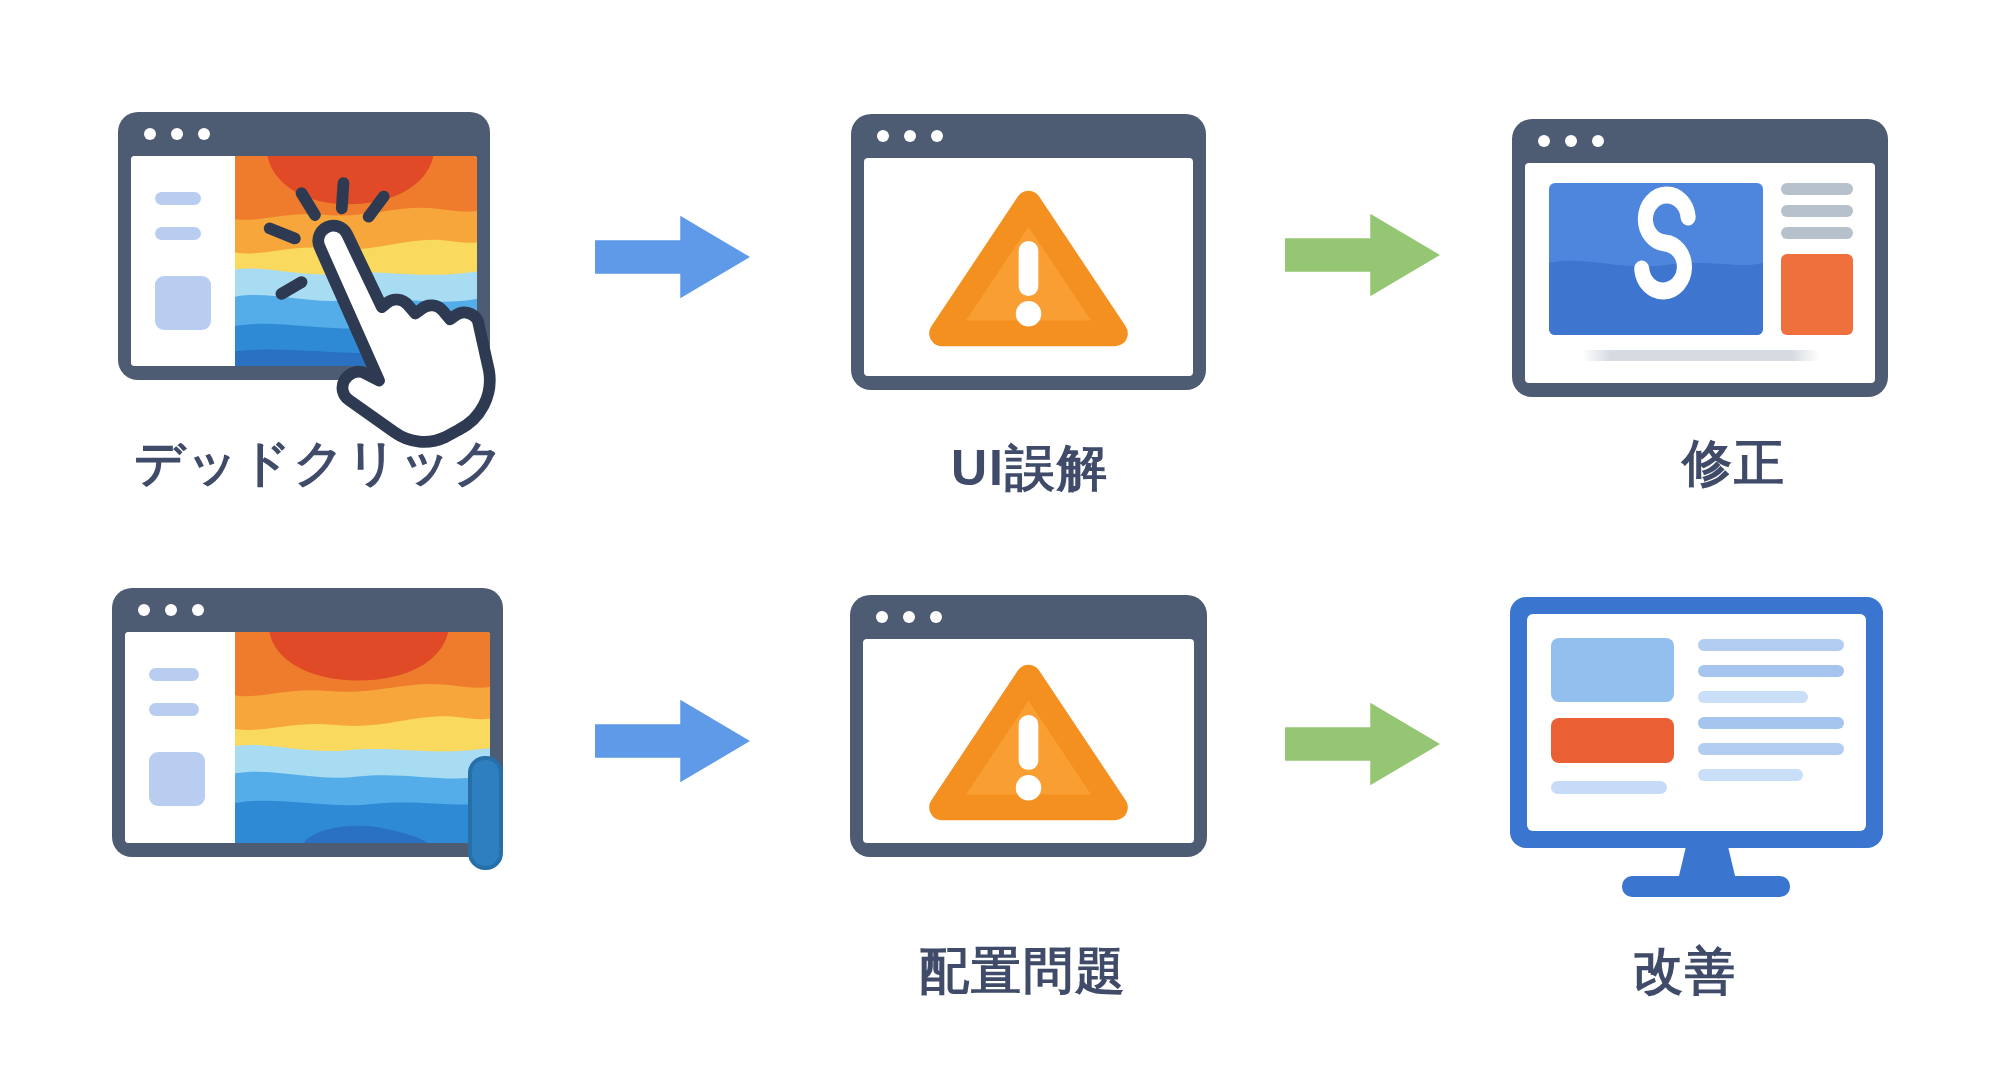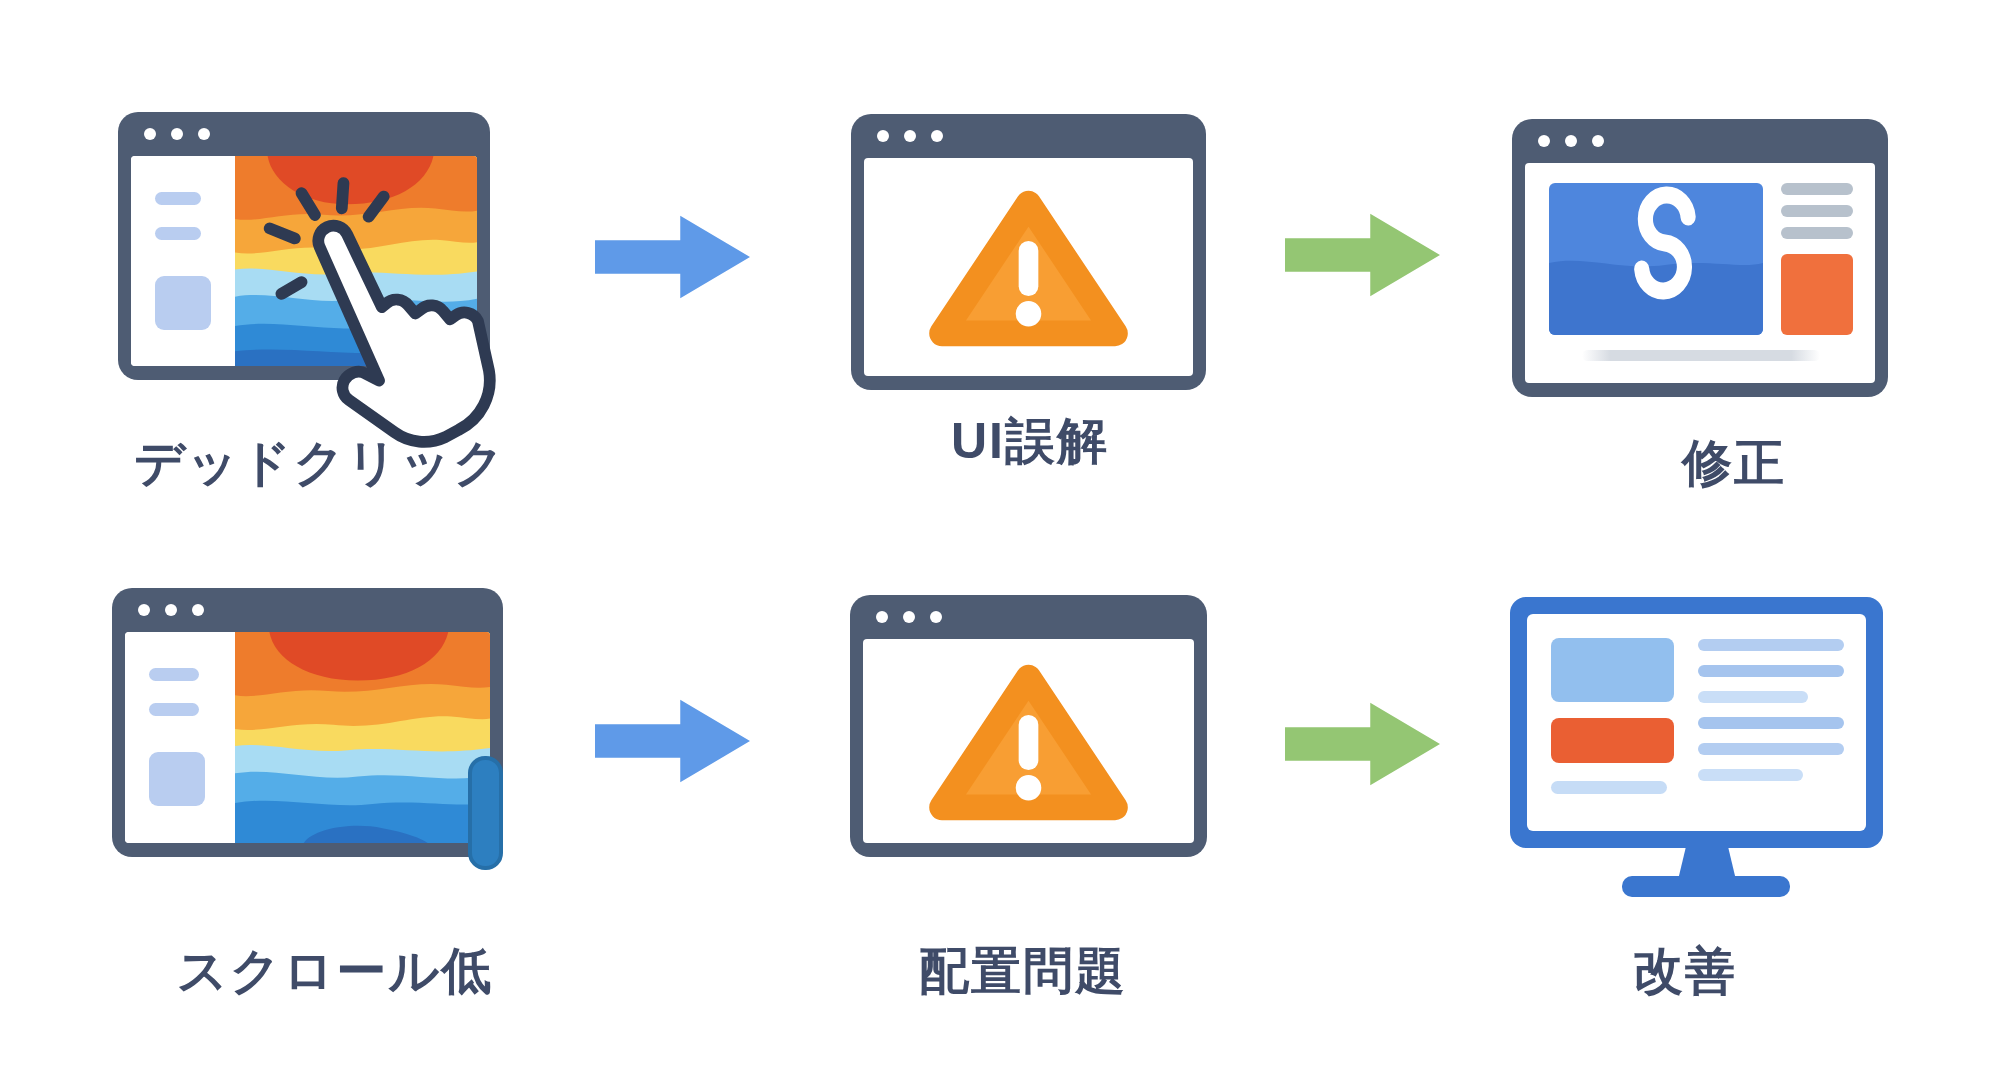--- a/index.html
+++ b/index.html
@@ -76,21 +76,21 @@
   .arrow.blue{background:#5f9ae8;}
   .arrow.green{background:#94c673;}
   .a1{left:595px;top:213px;}
   .a2{left:1285px;top:211px;}
   .a3{left:595px;top:697px;}
   .a4{left:1285px;top:700px;}
 
   
   .lbl{position:absolute;font-size:50px;font-weight:700;color:#3f4b68;text-align:center;letter-spacing:2px;}
   .l1{left:60px;top:430px;width:520px;}
-  .l2{left:830px;top:408px;width:400px;}
+  .l2{left:830px;top:435px;width:400px;}
   .l3{left:1534px;top:430px;width:400px;}
   .l4{left:85px;top:938px;width:500px;}
   .l5{left:823px;top:938px;width:400px;}
   .l6{left:1485px;top:938px;width:400px;}
 </style>
 </head>
 <body>
 
 <div class="canvas">
 
@@ -242,17 +242,16 @@
           <span class="mr-bar mid"></span>
           <span class="mr-bar"></span>
           <span class="mr-bar light w72"></span>
         </div>
       </div>
     </div>
     <div class="mon-neck"></div>
     <div class="mon-base"></div>
   </div>
 
-  <div class="lbl l4">スクロール低</div>
   <div class="lbl l6">改善</div>
   <div class="lbl l5">配置問題</div>
 
 </div>
 
 </body></html>

